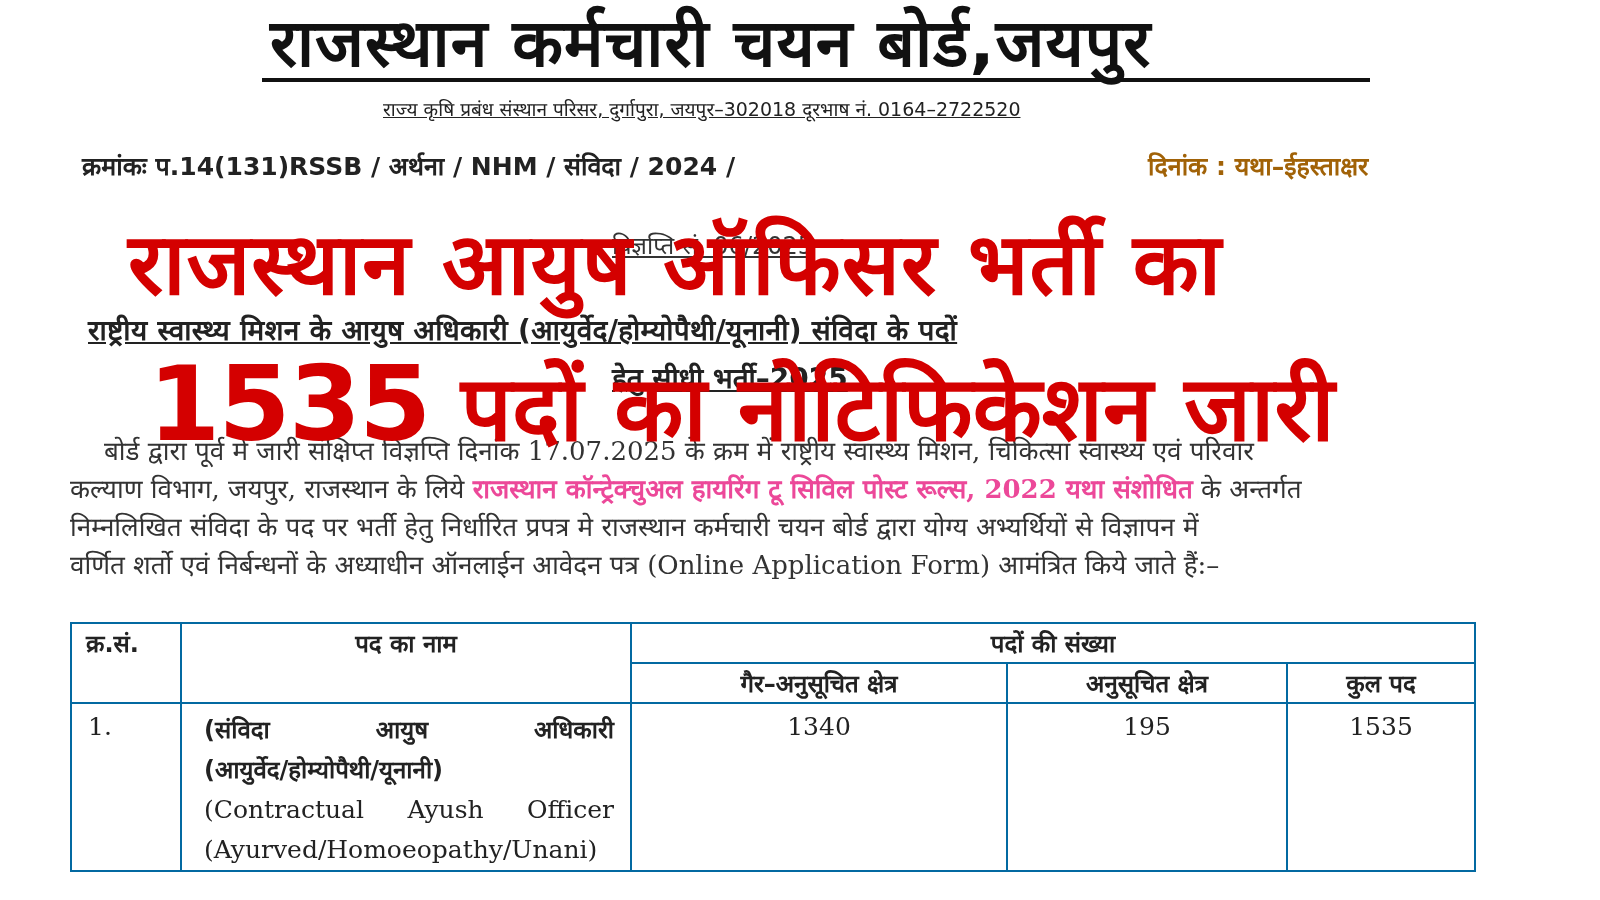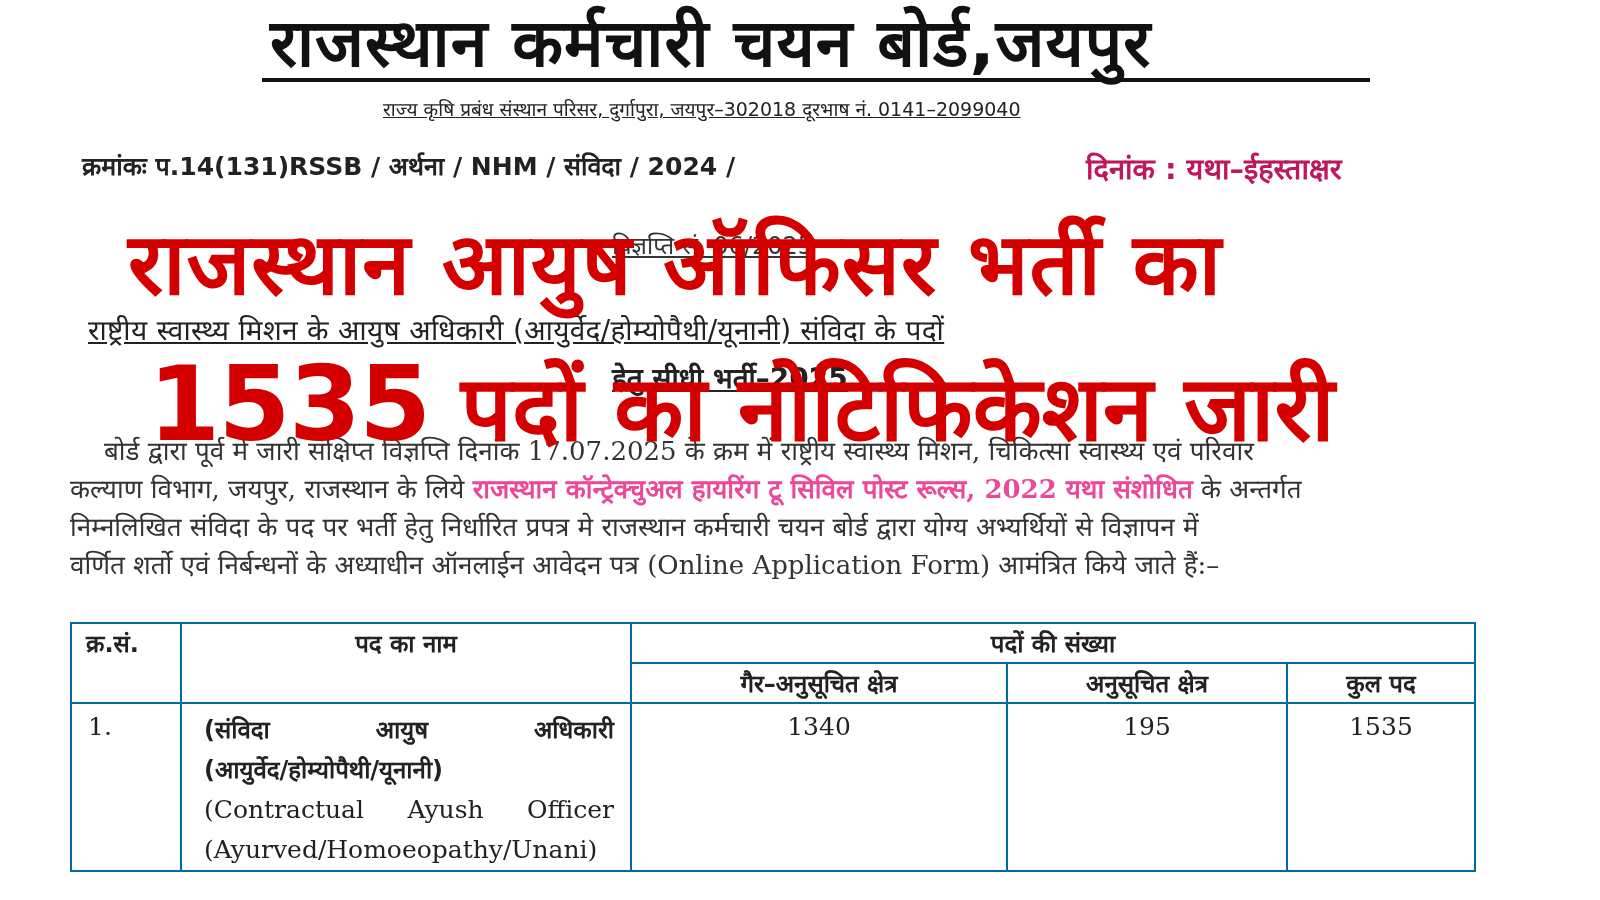--- a/index.html
+++ b/index.html
@@ -22,30 +22,30 @@
   }
   .org-address {
     position: absolute; left: 383px; top: 96px;
     font-size: 19px; color: #222; text-decoration: underline; white-space: nowrap;
   }
   .ref-no {
     position: absolute; left: 82px; top: 148px;
     font-size: 25px; font-weight: bold; color: #222; white-space: nowrap;
   }
   .ref-date {
-    position: absolute; left: 1086px; top: 148px;
-    font-size: 29px; font-weight: bold; color: #be185d; white-space: nowrap;
+    position: absolute; left: 1148px; top: 148px;
+    font-size: 25px; font-weight: bold; color: #a16207; white-space: nowrap;
   }
   .notice-no {
     position: absolute; left: 612px; top: 228px;
     font-size: 24px; font-weight: normal; color: #333; text-decoration: underline; white-space: nowrap;
   }
   .subject-1 {
     position: absolute; left: 88px; top: 310px;
-    font-size: 28px; font-weight: normal; color: #222; text-decoration: underline; white-space: nowrap;
+    font-size: 28px; font-weight: bold; color: #222; text-decoration: underline; white-space: nowrap;
     letter-spacing: 0.3px;
   }
   .subject-2 {
     position: absolute; left: 612px; top: 358px;
     font-size: 28px; font-weight: bold; color: #222; text-decoration: underline; white-space: nowrap;
   }
   .para {
     position: absolute; left: 70px; top: 432px; width: 1410px;
     font-family: "DejaVu Serif", "Liberation Serif", serif;
     font-size: 26px; line-height: 38px; color: #333; text-align: justify;
@@ -82,21 +82,21 @@
   .name-en { display: block; text-align: justify; text-align-last: justify; font-size: 25px; }
   .name-en.last { text-align-last: left; }
 </style>
 </head>
 <body>
 
 <div class="doc">
 
   <div class="org-title">राजस्थान कर्मचारी चयन बोर्ड,जयपुर</div>
   <div class="org-rule"></div>
-  <div class="org-address">राज्य कृषि प्रबंध संस्थान परिसर, दुर्गापुरा, जयपुर–302018 दूरभाष नं. 0141–2099040</div>
+  <div class="org-address">राज्य कृषि प्रबंध संस्थान परिसर, दुर्गापुरा, जयपुर–302018 दूरभाष नं. 0164–2722520</div>
 
   <div class="ref-no">क्रमांकः प.14(131)RSSB / अर्थना / NHM / संविदा / 2024 /</div>
   <div class="ref-date">दिनांक : यथा–ईहस्ताक्षर</div>
 
   <div class="notice-no">विज्ञप्ति सं. 06/2025</div>
   <div class="subject-1">राष्ट्रीय स्वास्थ्य मिशन के आयुष अधिकारी (आयुर्वेद/होम्योपैथी/यूनानी) संविदा के पदों</div>
   <div class="subject-2">हेतु सीधी भर्ती–2025</div>
 
   <div class="para">
     <span class="line" style="padding-left:34px">बोर्ड द्वारा पूर्व में जारी संक्षिप्त विज्ञप्ति दिनांक 17.07.2025 के क्रम में राष्ट्रीय स्वास्थ्य मिशन, चिकित्सा स्वास्थ्य एवं परिवार</span>

